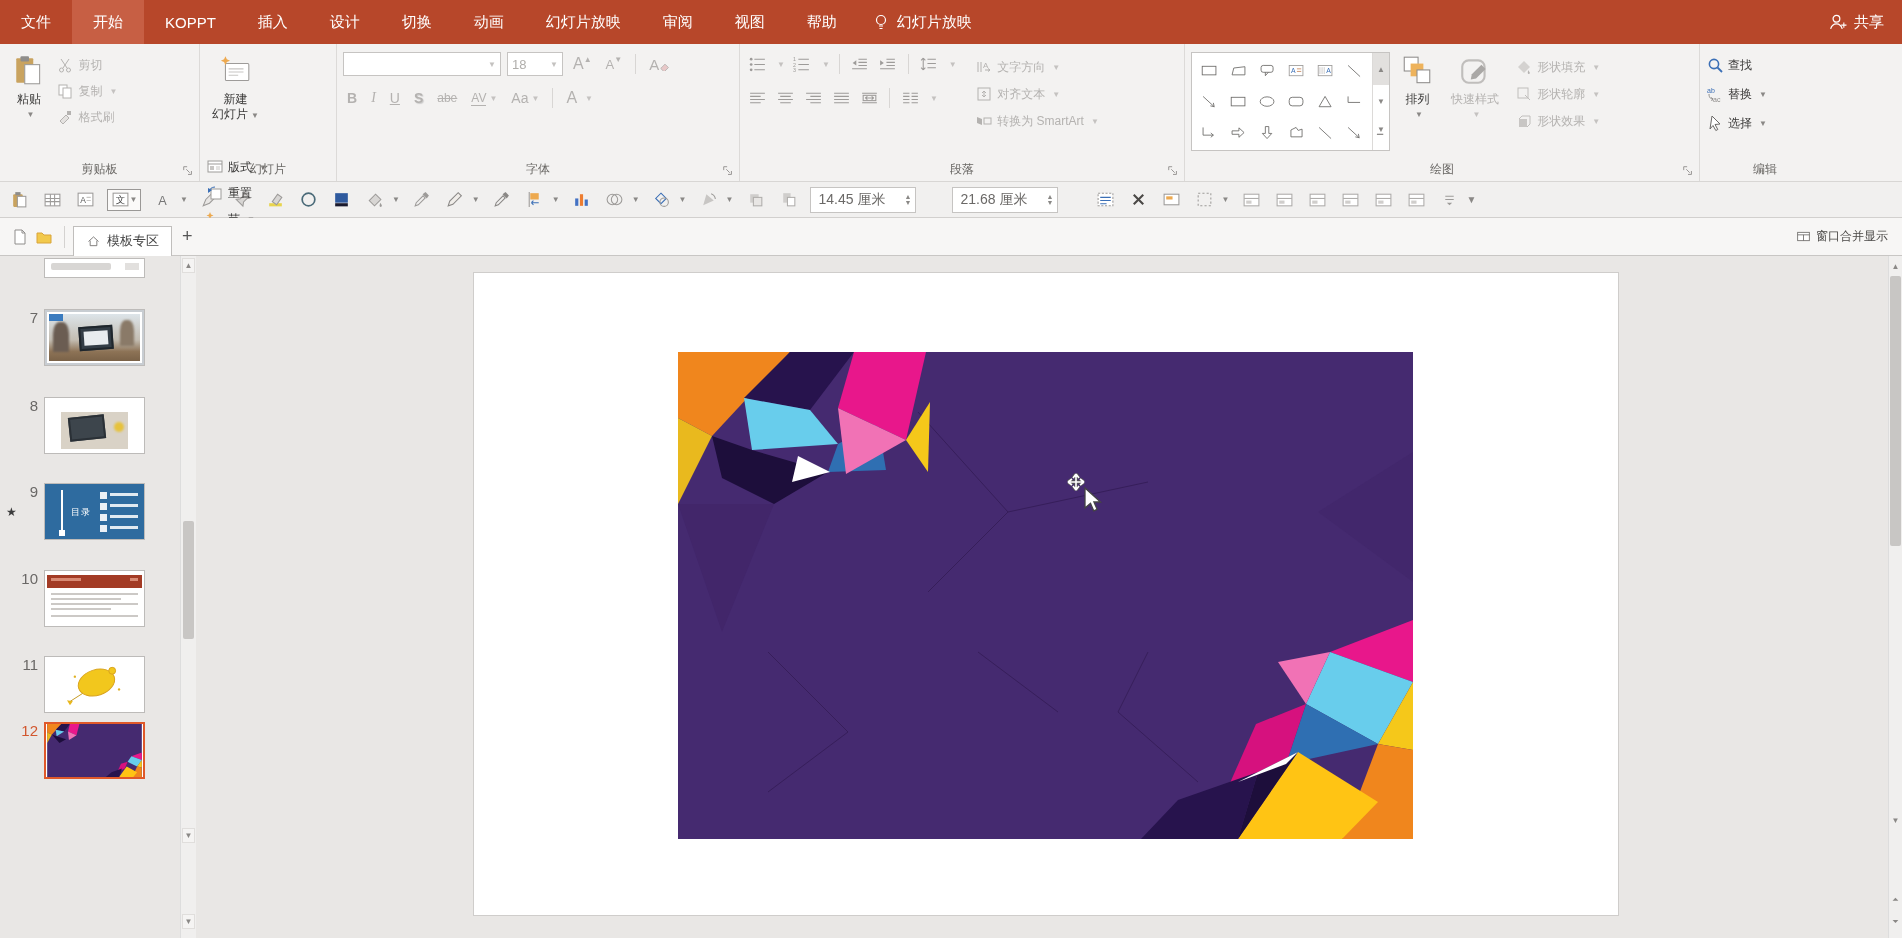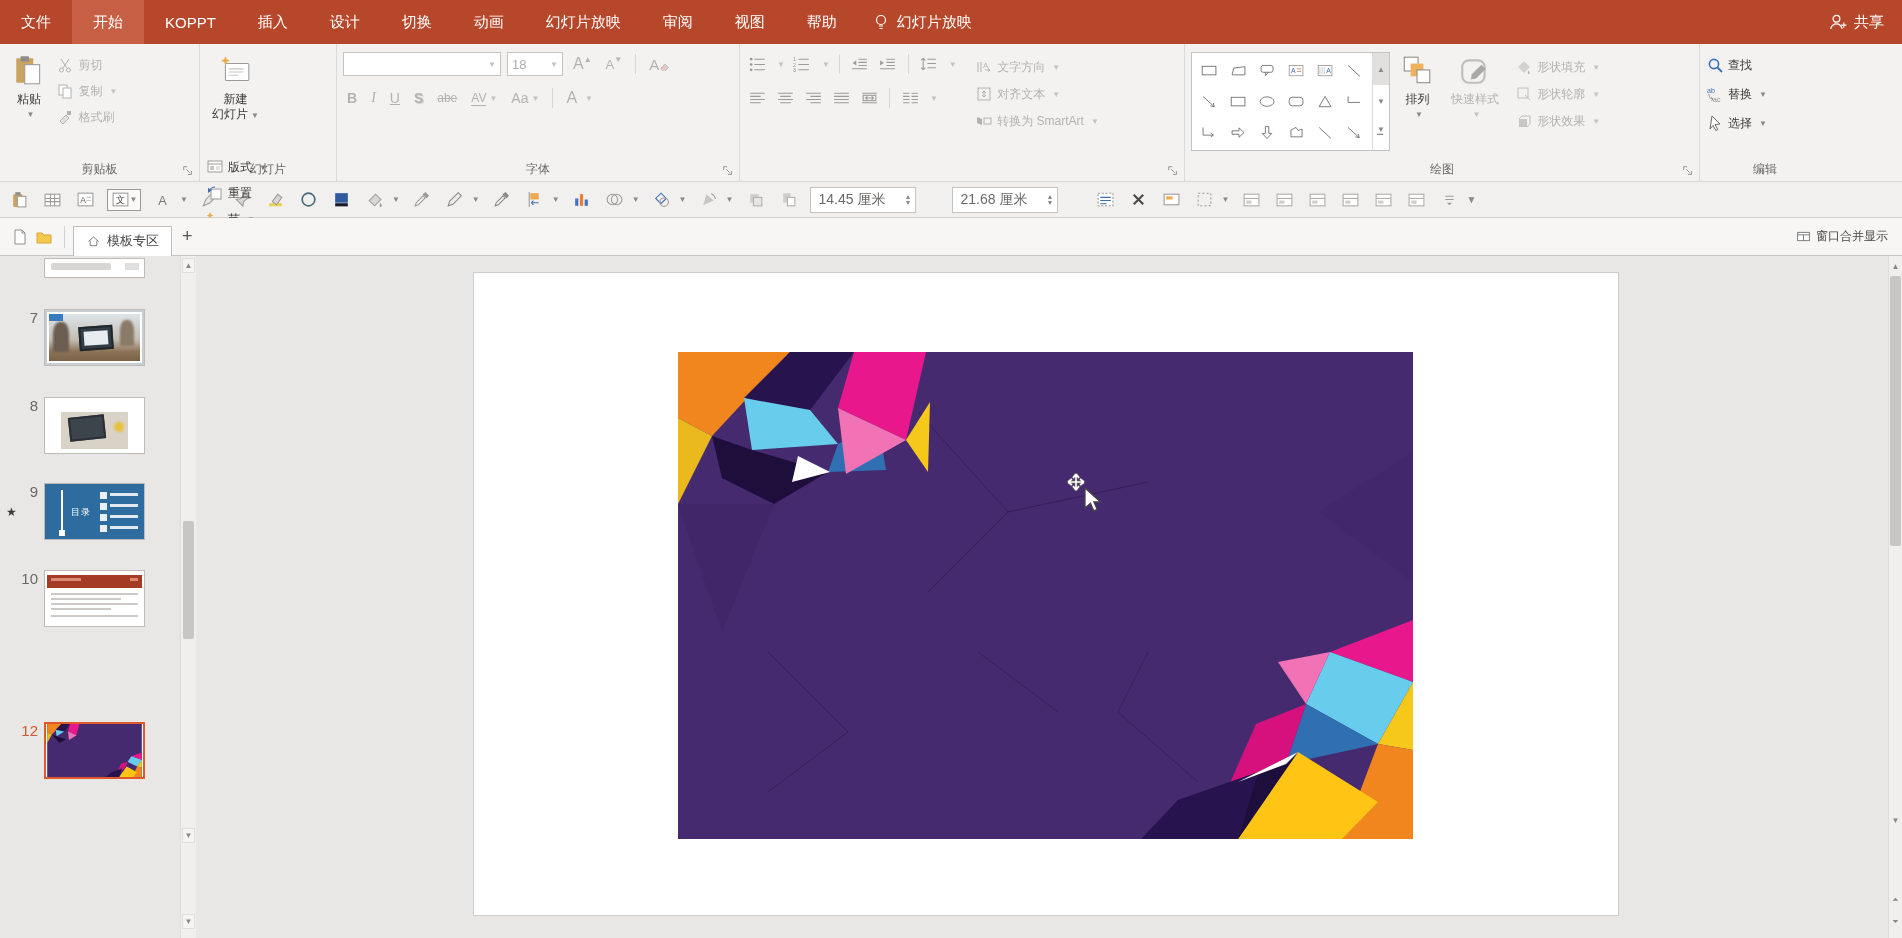--- a/index.html
+++ b/index.html
@@ -431,20 +431,21 @@
             <span style="display: inline-flex;">
               <svg viewBox="0 0 18 18">
                 <path d="M2 5l5 2v6l-5-2z" fill="#b4b2b0"></path>
                 <rect x="9" y="6" width="7" height="6" fill="none" stroke="#b4b2b0"></rect>
               </svg>
             </span>
             <span>转换为 SmartArt</span>
             <span class="drop dis">▼</span>
           </div>
       </div>
+      <div class="grp-label">段落</div>
       <span class="launcher" style="display: inline-flex;">
           <svg viewBox="0 0 14 14">
             <path d="M2 2h4M2 2v4M5 5l4 4M11 11V7M11 11H7" stroke="#8a8886" fill="none"></path>
           </svg>
         </span>
     </div>
 
     <div class="grp" style="width:515px">
       <div class="shapes-wrap">
         <div class="shapes-grid" id="shapes-grid">
@@ -963,20 +964,33 @@
               <b></b>
             </div>
           <div class="ln" style="top:22px"></div>
             <div class="ln" style="top:27px;width:70px"></div>
           <div class="ln" style="top:32px"></div>
             <div class="ln" style="top:37px;width:60px"></div>
           <div class="ln" style="top:44px"></div>
         </div>
       </div>
 
+      <div class="slide-item" style="top:400px">
+        <div class="slide-num">11</div>
+        <div class="thumb">
+          <svg class="fill" viewBox="0 0 100 56">
+            <ellipse cx="52" cy="26" rx="19" ry="13" fill="#f2c71d" stroke="#d9a31d" transform="rotate(-18 52 26)"></ellipse>
+            <circle cx="68" cy="14" r="3.5" fill="#f2c71d" stroke="#d9a31d"></circle>
+            <path d="M38 37L24 46" stroke="#c59a22" fill="none"></path>
+            <path d="M22 44l6 1-3 4z" fill="#e8b71d"></path>
+            <circle cx="30" cy="20" r="1.2" fill="#e0b020"></circle>
+              <circle cx="75" cy="33" r="1.2" fill="#e0b020"></circle>
+          </svg>
+        </div>
+      </div>
 
       <div class="slide-item selected" style="top:466px">
         <div class="slide-num">12</div>
         <div class="thumb">
           <svg class="fill" viewBox="0 0 100 56">
             <rect width="100" height="56" fill="#452a70"></rect>
             <polygon points="0,0 15,0 5,11 0,9" fill="#f0861d"></polygon>
               <polygon points="0,9 5,11 0,20" fill="#e9b91e"></polygon>
             <polygon points="15,0 24,0 18,8 9,6" fill="#27134d"></polygon>
               <polygon points="9,6 18,8 10,13" fill="#68cdec"></polygon>

